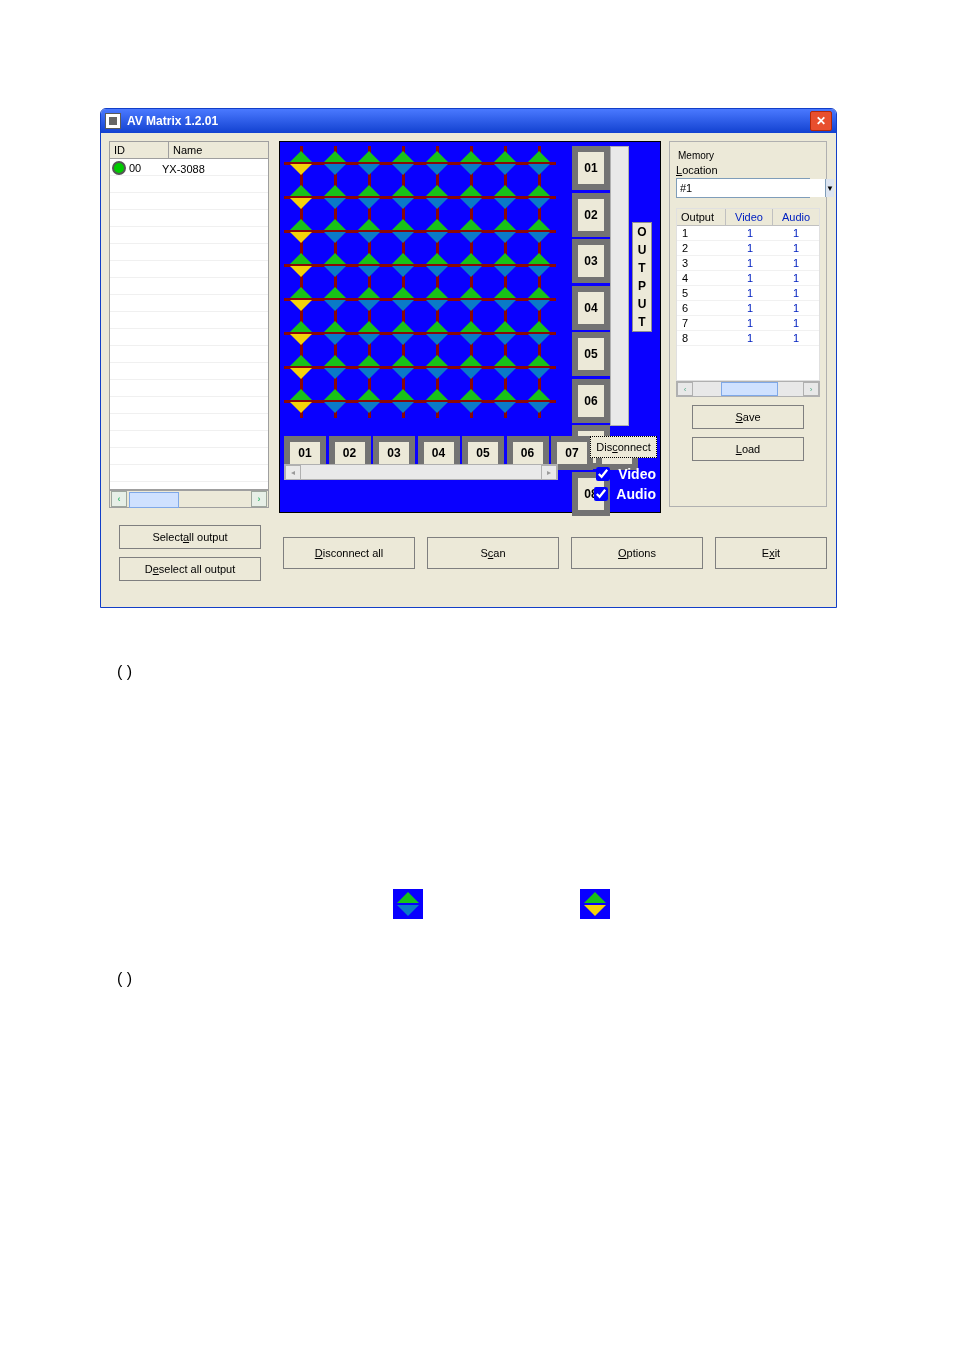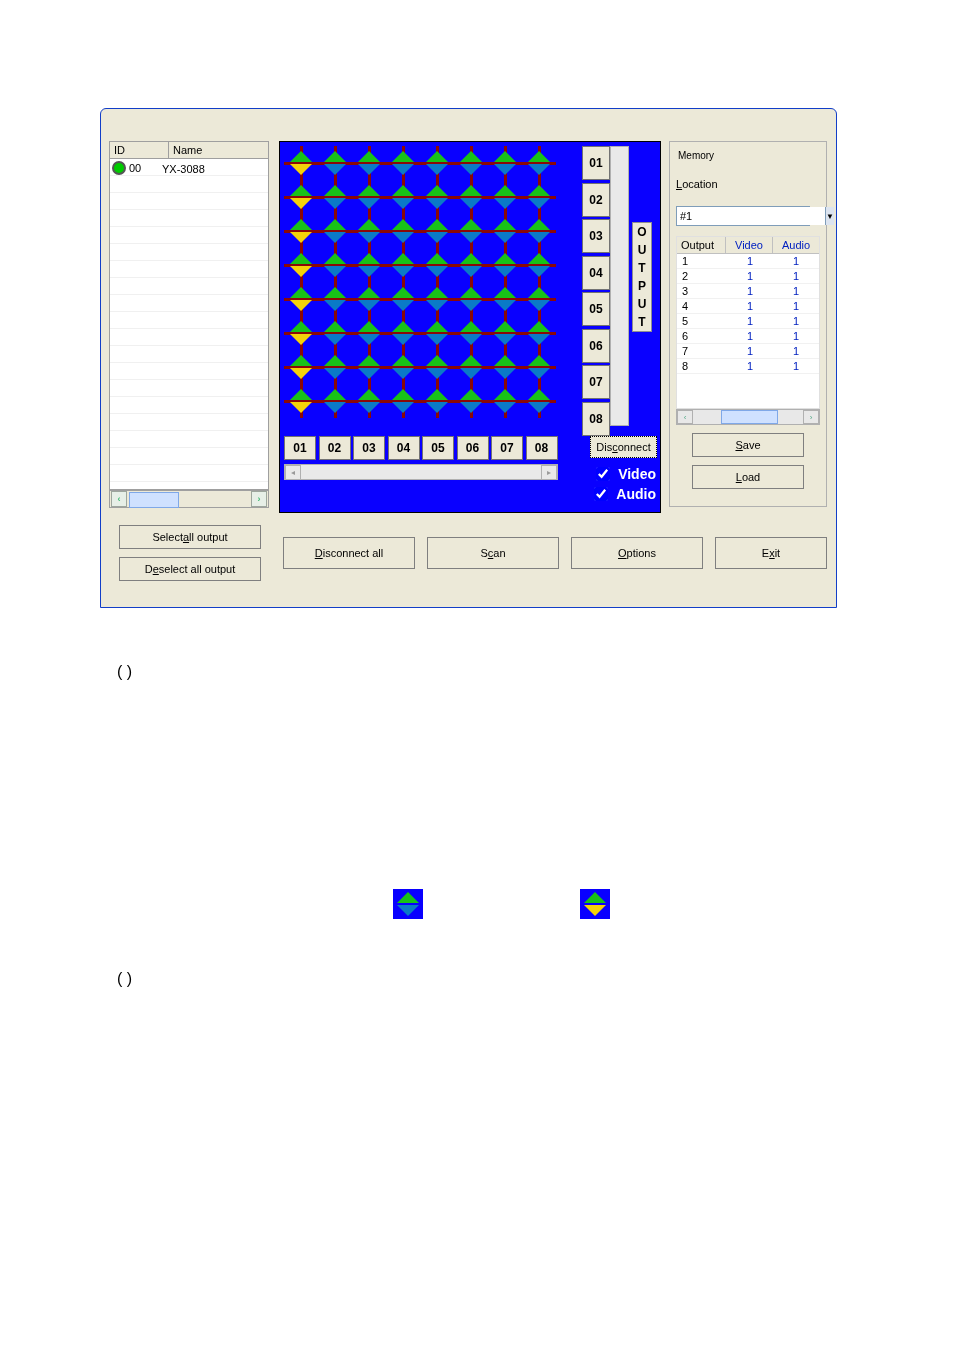--- a/index.html
+++ b/index.html
@@ -36,41 +36,41 @@
 .node:before,.node:after{content:"";position:absolute;background:#8a0808}
 .node:before{left:0;right:0;top:50%;height:3px;margin-top:-1px}
 .node:after{top:0;bottom:0;left:50%;width:3px;margin-left:-1px}
 .node svg{position:relative;z-index:2}
 .node.sel .tri-top{fill:#18c218}
 .node.sel .tri-bot{fill:#f5d20a}
 .node:not(.sel) .tri-top{fill:#18c218}
 .node:not(.sel) .tri-bot{fill:#0a7ac7}
 
 .out-labels{position:absolute;right:50px;top:4px;display:flex;flex-direction:column;gap:2.5px}
-.olbl,.ilbl{width:26px;height:32px;background:#ece9d8;border:1px solid #737373;display:flex;align-items:center;justify-content:center;font-size:12px;font-weight:bold}
+.olbl,.ilbl{width:26px;height:32px;background:#ece9d8;border:6px solid #737373;display:flex;align-items:center;justify-content:center;font-size:12px;font-weight:bold}
 .out-vscroll{position:absolute;right:31px;top:4px;width:17px;height:278px;border:1px solid #b0b0b0;background:#e9e9e9}
 .out-vlabel{position:absolute;right:8px;top:80px;background:#ece9d8;border:1px solid #8f8f8f;width:18px;display:flex;flex-direction:column;align-items:center;font-size:12px;font-weight:bold;letter-spacing:0;line-height:18px}
 
 .in-labels{position:absolute;left:4px;top:294px;display:flex;gap:2.5px}
 .ilbl{height:22px;width:30px}
 .in-hscroll{position:absolute;left:4px;top:322px;width:272px;height:14px;border:1px solid #b0b0b0;background:#e9e9e9;display:flex;justify-content:space-between}
 .in-hscroll .ar{width:14px;height:13px;border:1px solid #b0b0b0;background:#e9e9e9;display:flex;align-items:center;justify-content:center;font-size:8px;color:#9a9a9a}
 .input-label{position:absolute;left:4px;top:340px;width:272px;height:22px;background:#fcffda;border:2px inset #999;display:flex;align-items:center;justify-content:center;font-size:14px;font-weight:bold}
 
 .disc-btn{position:absolute;right:3px;top:294px;width:65px;height:20px;background:#ece9d8;border:1px dotted #000;font-size:11px;display:flex;align-items:center;justify-content:center;cursor:pointer}
 .chk{display:flex;align-items:center;gap:5px;color:#fff;font-weight:bold;font-size:14px}
 .chk input{accent-color:#00f;width:14px;height:14px}
 .chk-video{position:absolute;right:4px;top:322px}
 .chk-audio{position:absolute;right:4px;top:342px}
 
 
 .mem-panel{left:566px;top:32px;width:160px;height:370px}
 .fieldset{border:1px solid #b0b0b0;padding:6px;height:352px}
 .legend{font-size:10px;background:#ece9d8;display:inline-block;padding:0 2px;margin-top:-12px;}
-.mem-label{font-size:11px;margin:16px 0}
+.mem-label{font-size:11px;margin:2px 0}
 .combo{display:flex;width:132px;border:1px solid #7f9db9;background:#fff;height:18px}
 .combo input{flex:1;border:none;font-size:11px;padding:0 3px}
 .combo .drop{width:16px;background:#dce4f0;display:flex;align-items:center;justify-content:center;border-left:1px solid #7f9db9;font-size:8px}
 .mem-tbl{margin-top:10px;width:142px;border:1px solid #e0e0e0;background:#fff}
 .mem-tbl .hdr{display:flex;background:#ece9d8;border-bottom:1px solid #c0c0c0}
 .mem-tbl .hdr div{border-right:1px solid #c0c0c0;padding:2px 4px;font-size:11px}
 .mem-tbl .row{display:flex;border-bottom:1px solid #f1f1f1;font-size:11px}
 .mem-tbl .row div{padding:1px 5px}
 .mem-tbl .c1{width:40px}
 .mem-tbl .c2,.mem-tbl .c3{flex:1;text-align:center;color:#0020c0}
@@ -97,20 +97,29 @@
 .demo-icon{position:absolute;width:30px;height:30px;background:#0900ff;display:flex;align-items:center;justify-content:center}
 .paren{position:absolute;font-size:16px;color:#fff}
 </style>
 </head>
 <body>
 <div class="page">
 
 <div class="txtbox" style="left:275px;top:73px;width:20px;height:12px">&nbsp;</div>
 
 <div class="app-window">
+  <div class="titlebar">
+    <span class="icon">
+          <span class="shape"></span>
+        </span>
+    <span class="title-txt">AV Matrix 1.2.01</span>
+    <div class="close-btn">
+          <span>✕</span>
+        </div>
+  </div>
 
   <div class="panel left-panel">
     <div class="list-hdr">
       <div style="width:50px">ID</div>
       <div style="flex:1;border-right:none">Name</div>
     </div>
     <div class="list-body">
       <div class="list-row">
         <div class="cell-id">
           <span class="radio"></span>

